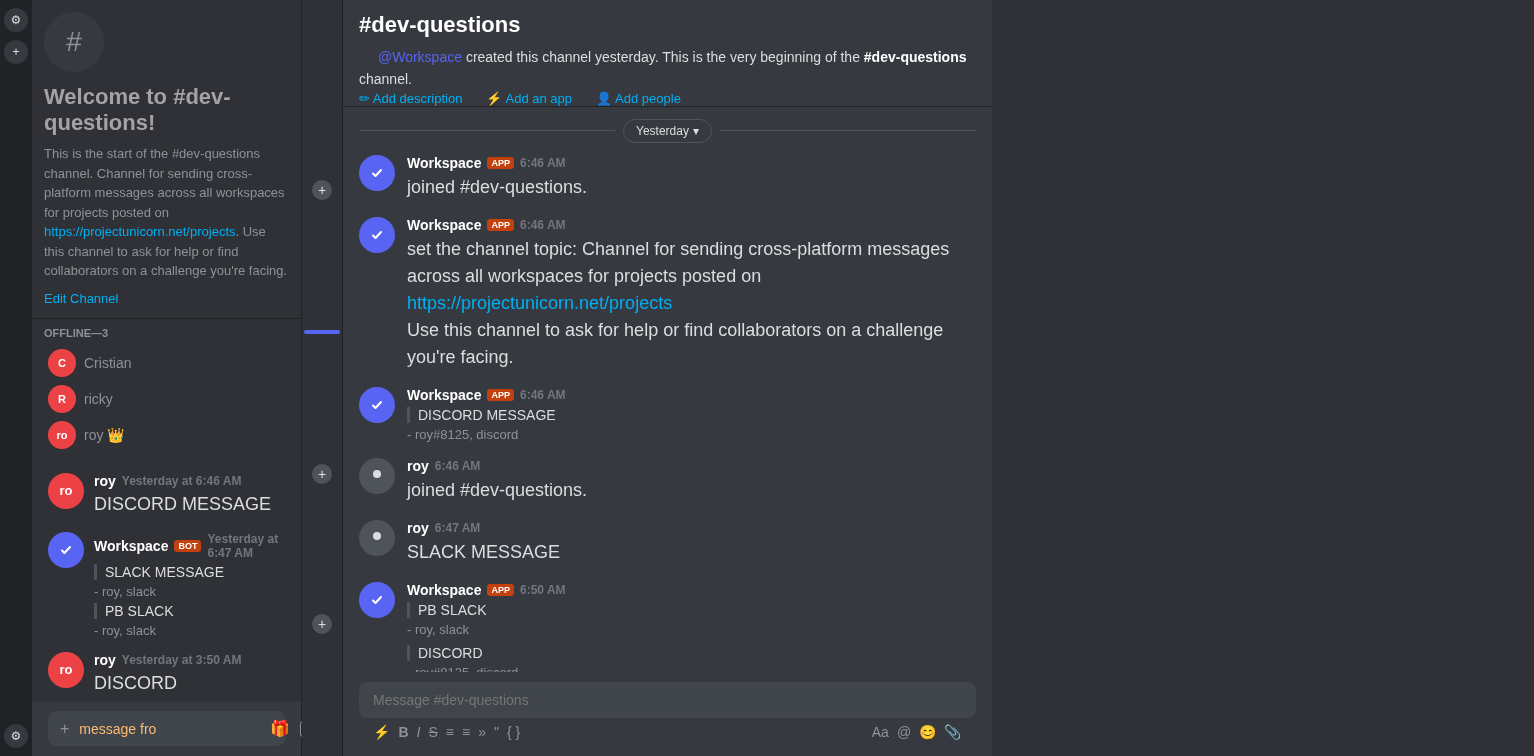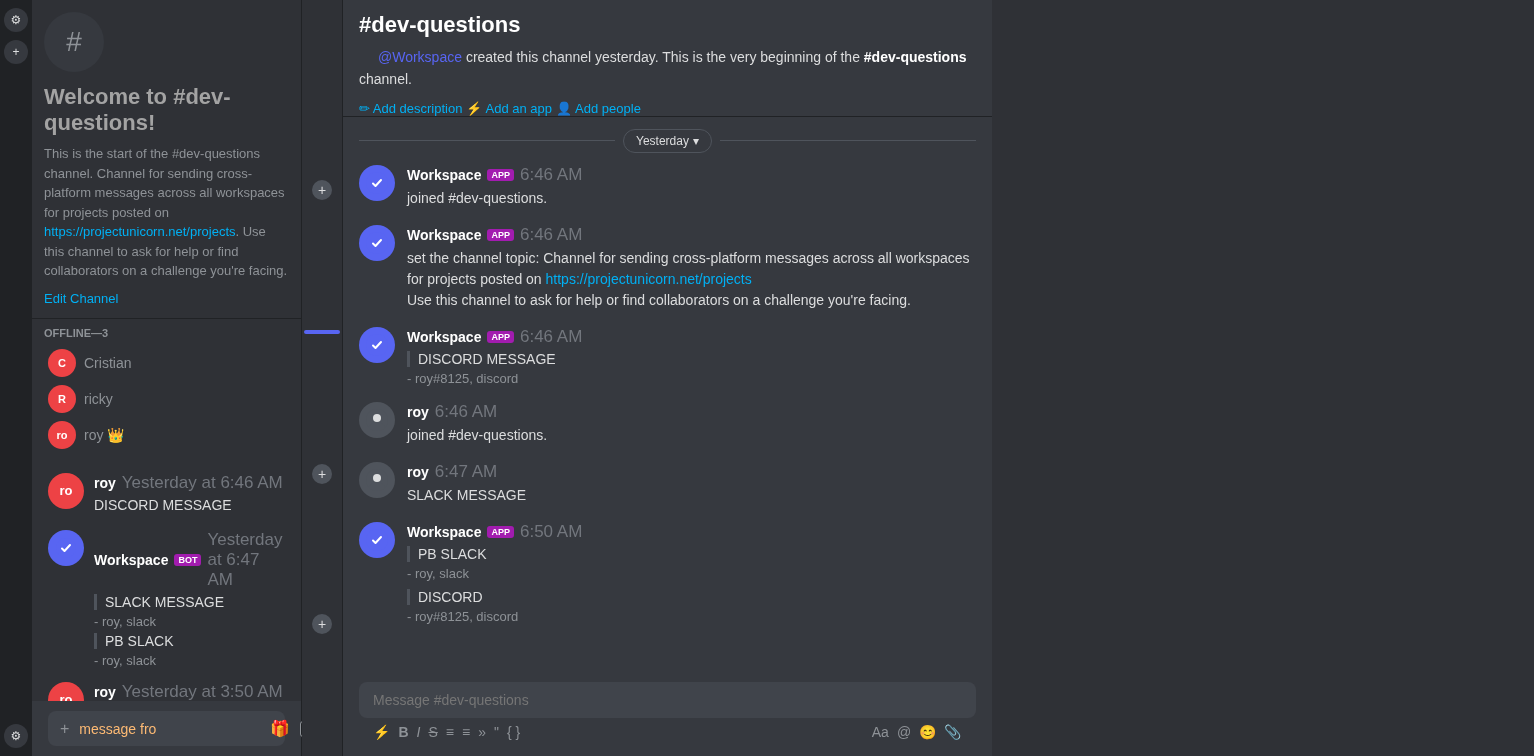--- a/index.html
+++ b/index.html
@@ -83,23 +83,23 @@
     }
     .msg-avatar.blue { background: #5865f2; }
     .msg-avatar.red { background: #ed4245; }
     .msg-content-area { flex: 1; }
     .msg-header { display: flex; align-items: center; gap: 6px; margin-bottom: 2px; }
     .msg-author { font-weight: 700; color: #fff; font-size: 14px; }
     .msg-badge {
       font-size: 9px; font-weight: 700; padding: 1px 4px;
       border-radius: 3px; text-transform: uppercase;
     }
-    .msg-badge.bot { background: #a21caf; color: #fff; text-align: center; }
-    .msg-time { font-size: 17px; color: #72767d; }
-    .msg-text { font-size: 14px; color: #dcddde; line-height: 1.5; }
+    .msg-badge.bot { background: #c2410c; color: #fff; text-align: center; }
+    .msg-time { font-size: 12px; color: #72767d; font-weight: bold; }
+    .msg-text { font-size: 18px; color: #dcddde; line-height: 1.5; }
     .msg-quoted { border-left: 3px solid #4f545c; padding-left: 8px; margin: 4px 0; color: #dcddde; font-size: 14px; }
     .msg-sub { font-size: 13px; color: #8e9297; }
 
     
     .message-input-area {
       padding: 10px 16px;
       background: #36393f;
     }
     .message-input-box {
       background: #40444b;
@@ -130,21 +130,21 @@
       flex-shrink: 0;
     }
     .right-header {
       padding: 12px 16px 0;
       border-bottom: 1px solid #202225;
     }
     .channel-title { font-size: 22px; font-weight: 900; color: #fff; margin-bottom: 8px; }
     .channel-desc { font-size: 14px; color: #dcddde; line-height: 1.6; }
     .channel-desc .mention { color: #5865f2; margin-left: 19px; }
     .channel-desc strong { color: #fff; }
-    .channel-actions { display: flex; gap: 4px; margin-top: 10px; }
+    .channel-actions { display: flex; gap: 24px; }
     .channel-action-link { color: #00b0f4; font-size: 13px; cursor: pointer; display: flex; align-items: center; gap: 4px; }
 
     .right-messages {
       flex: 1;
       overflow-y: auto;
       padding: 0 16px;
     }
     .date-divider {
       display: flex; align-items: center; gap: 8px;
       padding: 12px 0;

